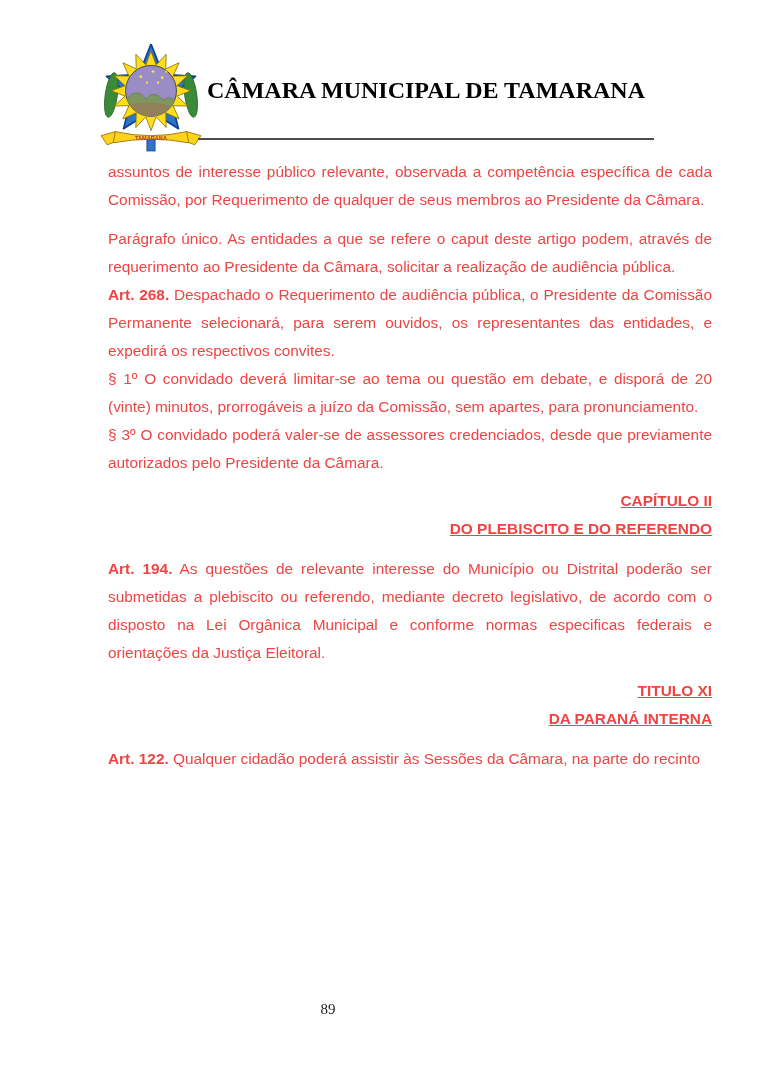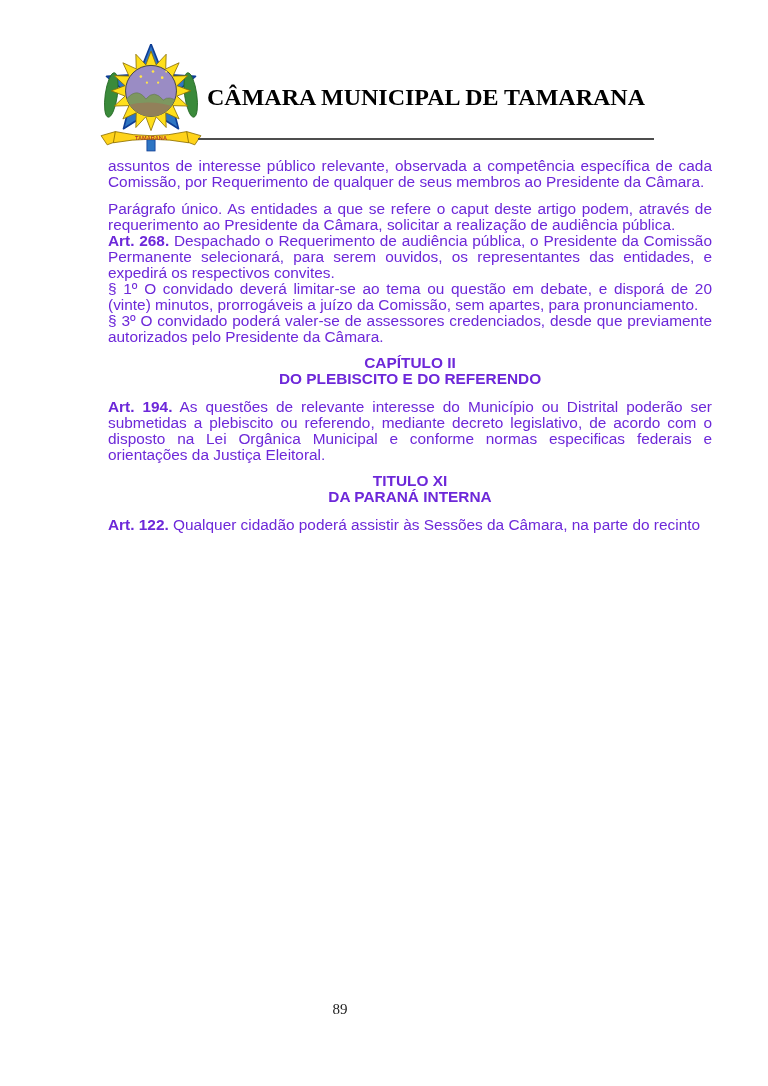--- a/index.html
+++ b/index.html
@@ -15,21 +15,21 @@
   .logo {
     position: absolute;
     left: 95px;
     top: 44px;
     width: 112px;
     height: 108px;
   }
   .header-text {
     position: absolute;
     left: 198px;
-    top: 84px;
+    top: 77px;
     width: 456px;
     text-align: center;
     color: #000000;
   }
   .header-title {
     font-family: "Liberation Serif", serif;
     font-weight: 700;
     font-size: 24px;
     line-height: 26px;
     white-space: nowrap;
@@ -50,36 +50,37 @@
     background: #4d4d4d;
   }
   
   .body-text {
     position: absolute;
     left: 108px;
     top: 158px;
     width: 604px;
     font-family: "Liberation Sans", sans-serif;
     font-size: 15.4px;
-    line-height: 16px;
-    color: #6d28d9;
+    line-height: 28px;
+    color: #ef4444;
     text-align: justify;
   }
   .body-text p { margin: 0; }
   .para-gap { height: 11px; }
   .section-heading {
     margin: 10px 0 12px 0;
     font-weight: 700;
-    text-align: center;
+    text-align: right;
+    text-decoration: underline;
   }
   b.lead { font-weight: 700; }
   
   .footer {
     position: absolute;
-    left: 16px;
+    left: 4px;
     top: 1001px;
     width: 648px;
     text-align: center;
     font-family: "Liberation Serif", serif;
     font-size: 15px;
     color: #222222;
   }
 </style>
 </head>
 <body>

